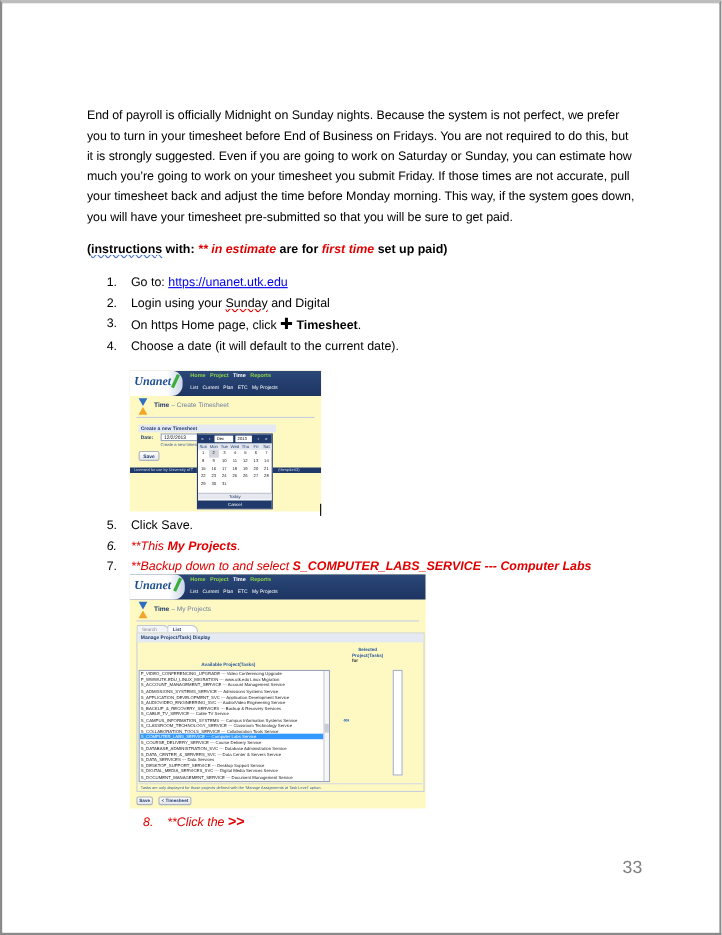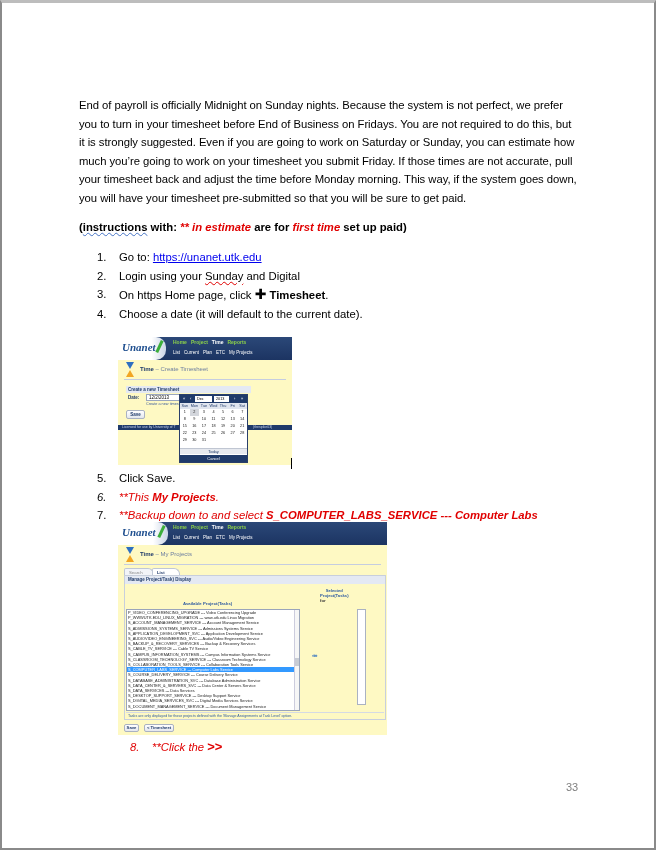--- a/index.html
+++ b/index.html
@@ -84,21 +84,21 @@
   .sel-list { position: absolute; left: 232px; top: 33px; width: 9px; height: 96px; border: 1px solid #aab2c2; background: #fff; }
   .mp-note { position: absolute; left: 1px; bottom: 1px; width: 258px; height: 6px; border-top: 1px solid #d5dae4; font-size: 3.6px; color: #2d5aa0; line-height: 6px; padding-left: 2px; white-space: nowrap; overflow: hidden; }
   .btn2 { position: absolute; top: 202px; height: 8px; border: 1px solid #aab2c2; border-radius: 2px; background: linear-gradient(#fff,#e4e7ee); font-size: 4.2px; font-weight: bold; color: #1f3a6a; text-align: center; line-height: 6px; }
   .btn2.save { left: 6px; width: 15px; }
   .btn2.ts { left: 26px; width: 30px; }
 
   .step8 { position: absolute; left: 97px; top: 739px; font-size: 11.3px; color: #e00000; font-style: italic; margin-left: 33px; }
   .step8 .num { display: inline-block; width: 22px; }
   .step8 .gt { font-style: normal; font-weight: bold; font-size: 13px; }
 
-  .page-number { position: absolute; left: 566px; top: 781px; font-size: 11px; color: #7f7f7f; }
+  .page-number { position: absolute; left: 566px; top: 781px; font-size: 16px; color: #7f7f7f; }
 </style>
 </head>
 <body>
 
 <div class="page-frame"></div>
 
 <div class="content">
   <p class="para">End of payroll is officially Midnight on Sunday nights. Because the system is not perfect, we prefer you to turn in your timesheet before End of Business on Fridays. You are not required to do this, but it is strongly suggested. Even if you are going to work on Saturday or Sunday, you can estimate how much you’re going to work on your timesheet you submit Friday. If those times are not accurate, pull your timesheet back and adjust the time before Monday morning. This way, if the system goes down, you will have your timesheet pre-submitted so that you will be sure to get paid.</p>
   <p class="instr"><span>(</span><span class="squig">instructions</span><span> with: </span><span class="red">**</span><span class="red"> in estimate</span><span> are for </span><span class="red">first time</span><span> set up paid)</span></p>
 

